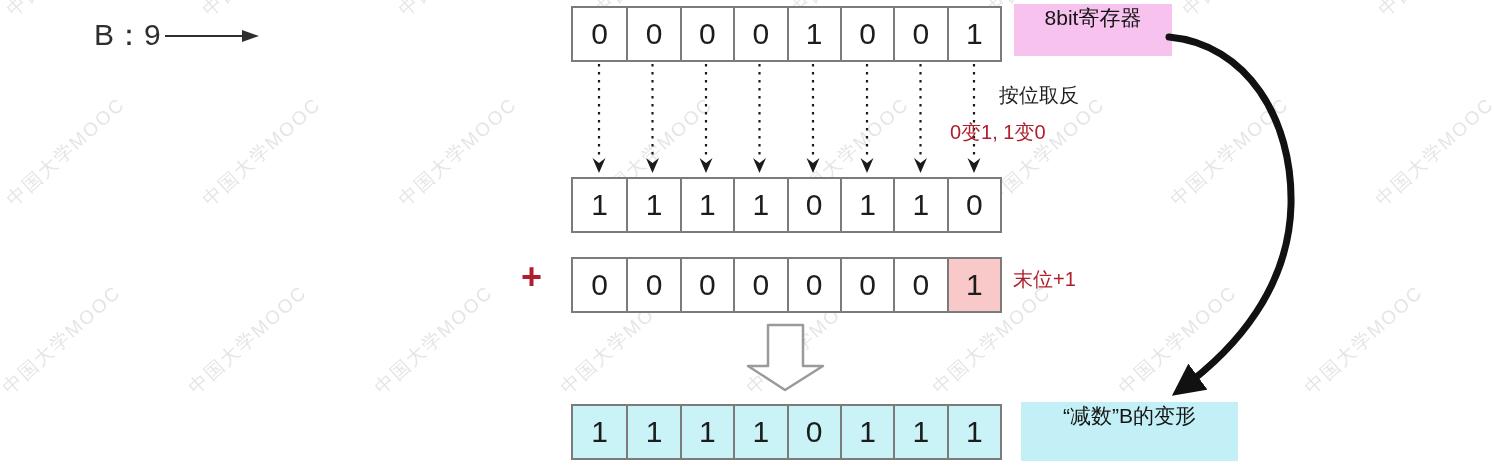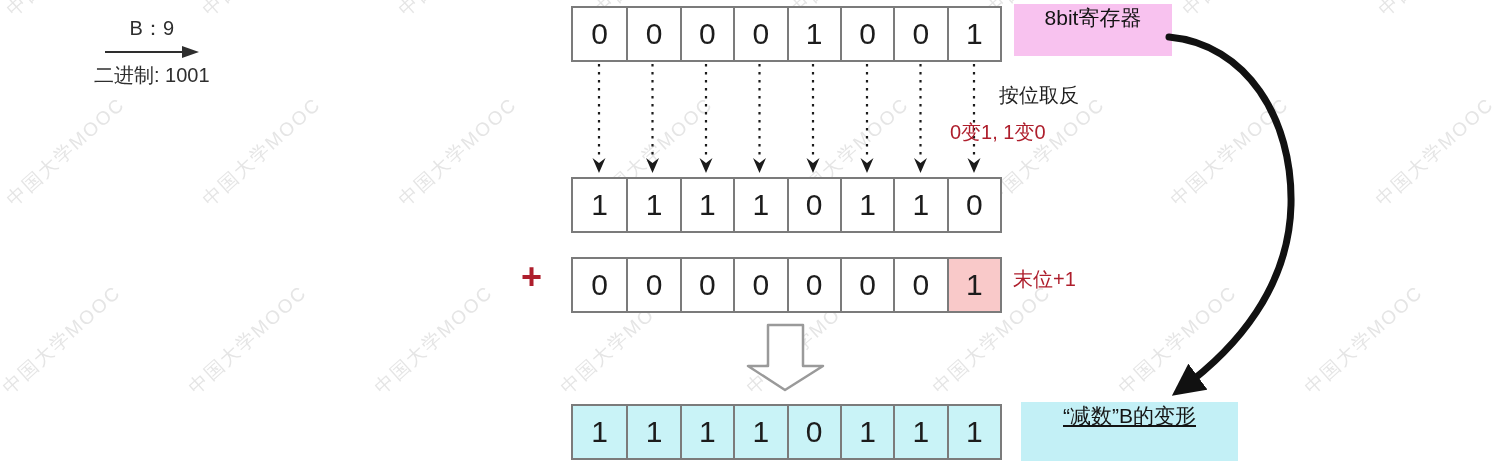--- a/index.html
+++ b/index.html
@@ -11,40 +11,40 @@
   #canvas{
     position:relative;width:1494px;height:466px;overflow:hidden;background:#ffffff;
     font-family:"Liberation Sans","DejaVu Sans",sans-serif;color:var(--ink);
   }
   .wm{
     position:absolute;white-space:nowrap;color:var(--wm);font-size:19px;letter-spacing:2px;
     transform:translate(-50%,-50%) rotate(-42deg);user-select:none;z-index:0;
   }
   .formula{
     position:absolute;left:94px;top:15px;display:flex;align-items:center;gap:2px;
-    font-size:20px;color:#2e2e2e;z-index:2;flex-direction:column;
+    font-size:30px;color:#2e2e2e;z-index:2;
   }
   .bitrow{
     position:absolute;left:571px;width:431px;height:56px;box-sizing:border-box;
     border:2px solid var(--border-gray);display:grid;grid-template-columns:repeat(8,1fr);
     background:#fff;z-index:2;
   }
   .bitrow .cell{
     display:flex;align-items:center;justify-content:center;
     font-size:30px;color:#1c1c1c;border-left:2px solid var(--border-gray);background:#fff;
   }
   .bitrow .cell:first-child{border-left:none;}
   .bitrow .cell.pink{background:var(--carry-pink);}
   .bitrow.result .cell{background:var(--result-cyan);}
   .tag{
     position:absolute;display:flex;align-items:flex-start;justify-content:center;
     font-size:21px;color:#141414;z-index:2;
   }
   .tag.pink{left:1014px;top:4px;width:158px;height:52px;background:var(--register-pink);}
-  .tag.cyan{left:1021px;top:402px;width:217px;height:59px;background:var(--label-cyan);text-decoration:underline;}
+  .tag.cyan{left:1021px;top:402px;width:217px;height:59px;background:var(--label-cyan);}
   .note{position:absolute;font-size:20px;z-index:2;white-space:nowrap;}
   .note.black{left:999px;top:82px;color:#1f1f1f;}
   .note.red1{left:950px;top:119px;color:var(--red);}
   .note.red2{left:1013px;top:266px;color:var(--red);}
   .plus{
     position:absolute;left:521px;top:256px;font-size:36px;font-weight:bold;
     color:var(--red);z-index:2;
   }
   svg{display:block;}
   .overlay{position:absolute;left:0;top:0;z-index:3;pointer-events:none;}
@@ -81,21 +81,20 @@
       <span class="wm" style="left: 1178px; top: 340px;">中国大学MOOC</span>
       <span class="wm" style="left: 1364px; top: 340px;">中国大学MOOC</span>
     </div>
 
   <div class="formula">
     <span>B：9</span>
     <svg width="98" height="16" viewBox="0 0 98 16">
       <line x1="2" y1="8" x2="80" y2="8" stroke="#2e2e2e" stroke-width="2"></line>
       <polygon points="79,2 96,8 79,14" fill="#2e2e2e"></polygon>
     </svg>
-    <span>二进制: 1001</span>
   </div>
 
   <div class="bitrow" style="top:6px">
     <div class="cell">0</div>
     <div class="cell">0</div>
     <div class="cell">0</div>
     <div class="cell">0</div>
     <div class="cell">1</div>
     <div class="cell">0</div>
     <div class="cell">0</div>

